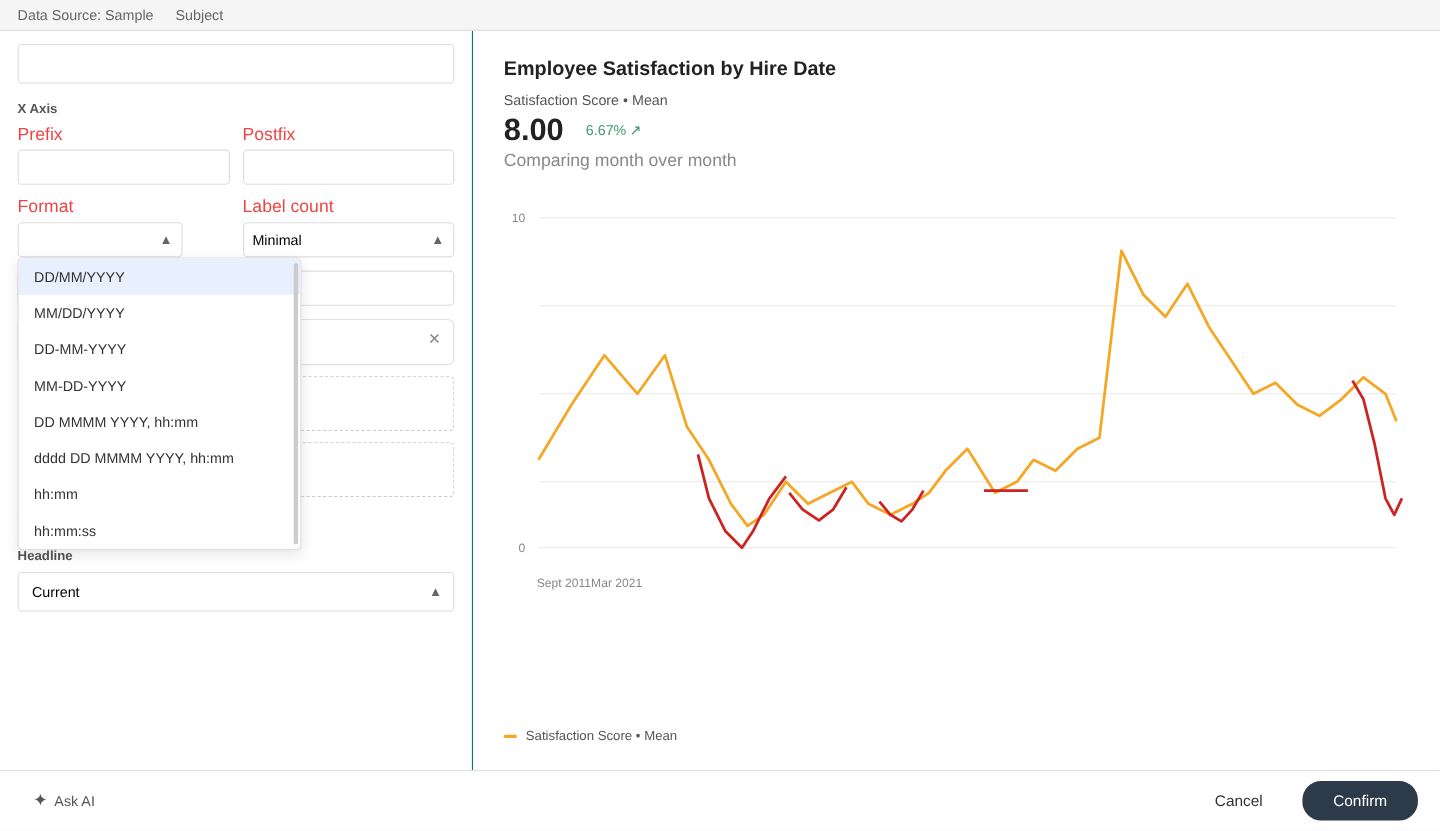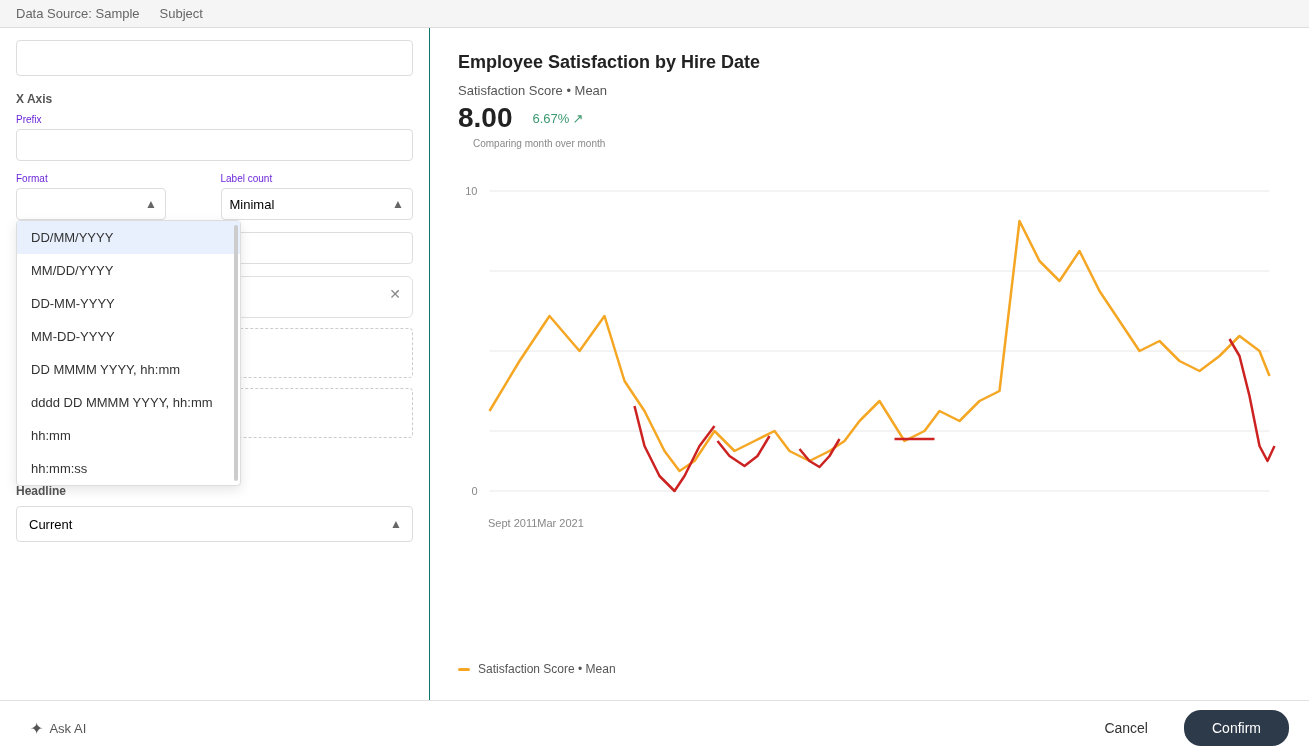--- a/index.html
+++ b/index.html
@@ -84,22 +84,22 @@
       margin-bottom: 12px;
     }
 
     .field-group {
       display: flex;
       flex-direction: column;
       flex: 1;
     }
 
     .field-label {
-      font-size: 10px;
-      color: #6d28d9;
+      font-size: 16px;
+      color: #ef4444;
       margin-bottom: 4px;
     }
 
     .text-input {
       width: 100%;
       height: 32px;
       border: 1px solid #ddd;
       border-radius: 4px;
       padding: 0 8px;
       font-size: 13px;
@@ -130,21 +130,21 @@
       position: absolute;
       right: 8px;
       font-size: 12px;
       color: #666;
     }
 
     .dropdown-list {
       position: absolute;
       top: 32px;
       left: 0;
-      width: 225px;
+      width: 258px;
       background: #fff;
       border: 1px solid #ddd;
       border-radius: 4px;
       z-index: 100;
       box-shadow: 0 4px 12px rgba(0,0,0,0.1);
     }
 
     .dropdown-list-item {
       padding: 9px 14px;
       font-size: 13px;
@@ -364,24 +364,23 @@
 
     .chart-pct {
       font-size: 13px;
       color: #3d9970;
       display: flex;
       align-items: center;
       gap: 3px;
     }
 
     .chart-compare-label {
-      font-size: 10px;
+      font-size: 16px;
       color: #888;
       margin-bottom: 12px;
-      margin-left: 15px;
     }
 
     .chart-area {
       flex: 1;
       position: relative;
     }
 
     .chart-legend {
       display: flex;
       align-items: center;
@@ -419,20 +418,24 @@
 
       <div class="search-input-container">
         <input class="search-input" type="text" placeholder="" style="">
       </div>
 
       <div class="section-label">X Axis</div>
 
       <div class="row-two-col">
         <div class="field-group">
           <div class="field-label">Prefix</div>
+          <input class="text-input" type="text" style="">
+        </div>
+        <div class="field-group">
+          <div class="field-label">Postfix</div>
           <input class="text-input" type="text" style="">
         </div>
       </div>
 
       <div class="row-two-col">
 
         <div class="field-group">
           <div class="field-label">Format</div>
           <div class="dropdown-open-wrapper">
             <div class="dropdown-trigger">

